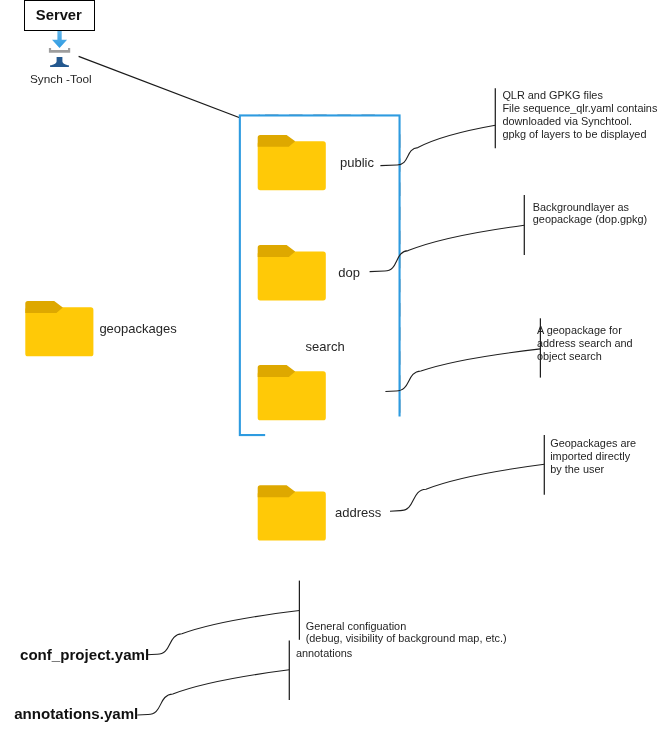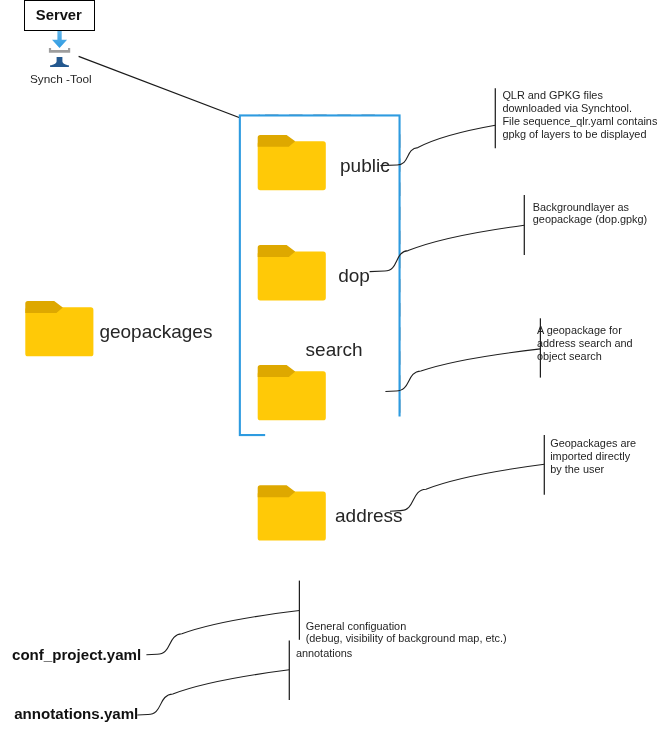--- a/index.html
+++ b/index.html
@@ -11,21 +11,21 @@
          transform:translateZ(0);}
   svg.lyr{position:absolute;left:0;top:0;width:665px;height:729px;overflow:visible;}
 
   .server-box{position:absolute;left:23.9px;top:0px;width:71px;height:30.9px;
     border:1.3px solid #000;box-sizing:border-box;background:#fff;}
   .server-box span{position:absolute;left:10.9px;top:5.8px;
     font-size:14.8px;font-weight:bold;color:#111;line-height:17px;white-space:pre;}
 
   .lbl{position:absolute;white-space:pre;color:#262626;}
   .lbl-tool{font-size:11.8px;}
-  .lbl-folder{font-size:19px;}
+  .lbl-folder{font-size:13px;}
   .lbl-file{font-size:15.1px;font-weight:bold;color:#111;}
   .note{position:absolute;font-size:10.9px;color:#1f1f1f;}
   .note > div{line-height:12.85px;height:12.85px;white-space:pre;}
   .note-sm > div{line-height:11.8px;height:11.8px;}
 </style>
 </head>
 <body>
 
 <div id="stage">
 
@@ -88,27 +88,27 @@
 
   <div class="lbl lbl-tool" style="left:30px;top:72.2px;">Synch -Tool</div>
 
   <div class="lbl lbl-folder" style="left:99.4px;top:321.4px;">geopackages</div>
 
   <div class="lbl lbl-folder" style="left:340.0px;top:155.3px;">public</div>
   <div class="lbl lbl-folder" style="left:338.2px;top:264.5px;">dop</div>
   <div class="lbl lbl-folder" style="left:305.6px;top:339.3px;text-align:center;">search</div>
   <div class="lbl lbl-folder" style="left:335.0px;top:504.7px;">address</div>
 
-  <div class="lbl lbl-file" style="left:12px;top:646.3px;">conf_project.yaml</div>
+  <div class="lbl lbl-file" style="left:20px;top:646.3px;">conf_project.yaml</div>
   <div class="lbl lbl-file" style="left:14.2px;top:704.8px;">annotations.yaml</div>
 
   <div class="note" style="left:502.4px;top:89.4px;">
     <div>QLR and GPKG files</div>
+    <div>File sequence_qlr.yaml contains</div>
     <div>downloaded via Synchtool.</div>
-    <div>File sequence_qlr.yaml contains</div>
     <div>gpkg of layers to be displayed</div>
   </div>
 
   <div class="note" style="left:532.8px;top:200.5px;">
     <div>Backgroundlayer as</div>
     <div>geopackage (dop.gpkg)</div>
   </div>
 
   <div class="note" style="left:537px;top:324.0px;">
     <div>A geopackage for</div>

